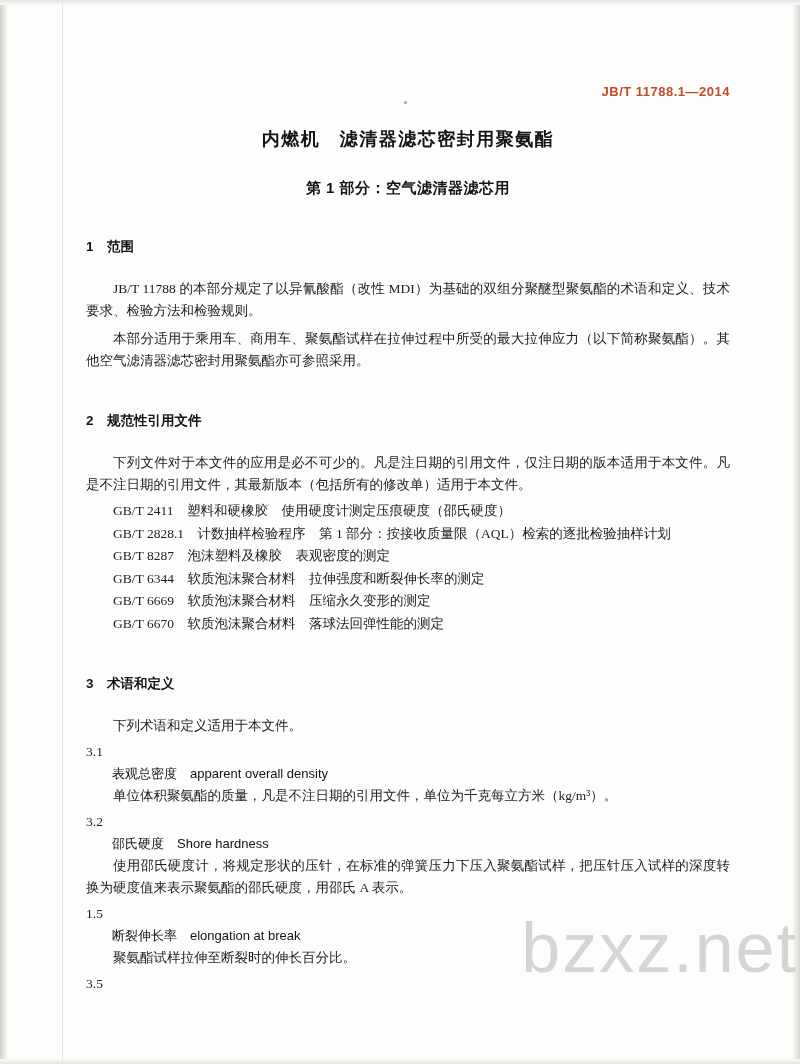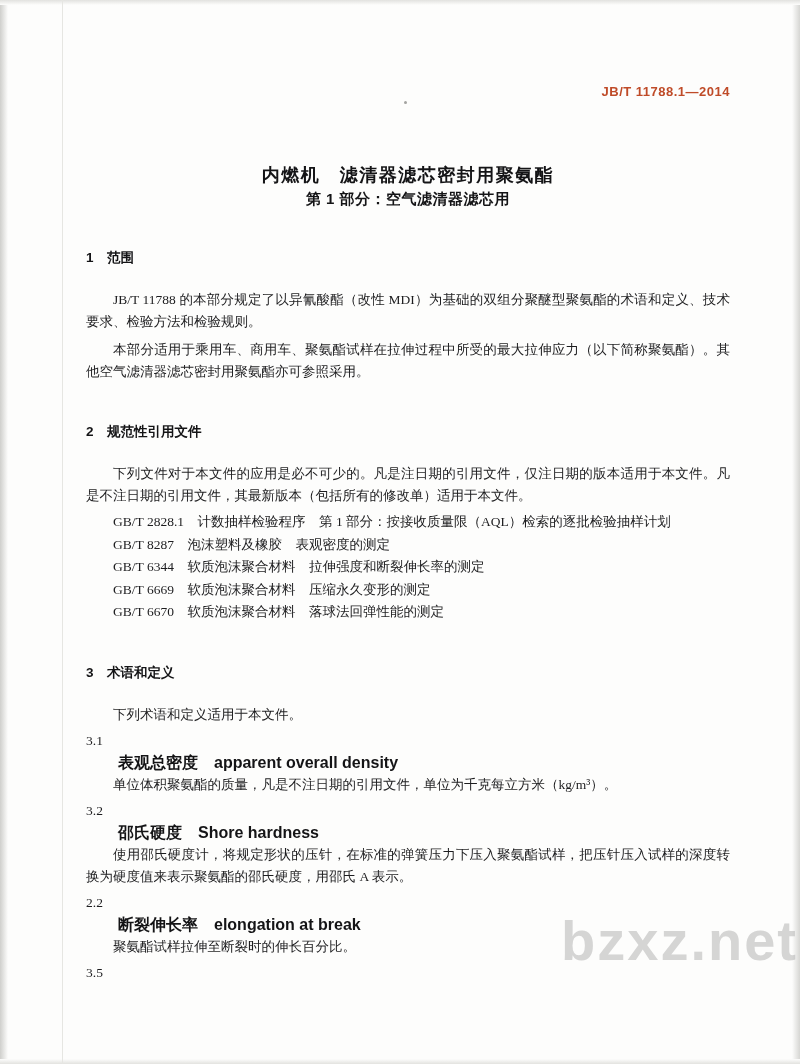--- a/index.html
+++ b/index.html
@@ -43,22 +43,22 @@
     font-size: 13px;
     letter-spacing: .5px;
     color: #bf4b28;
   }
   .title {
     text-align: center;
     font-family: "Liberation Sans", "DejaVu Sans", sans-serif;
     font-weight: bold;
     color: #141416;
   }
-  .title-1 { margin-top: 64px; font-size: 18px; letter-spacing: 1.5px; }
-  .title-2 { margin-top: 3px; font-size: 15px; letter-spacing: .5px; }
+  .title-1 { margin-top: 28px; font-size: 18px; letter-spacing: 1.5px; }
+  .title-2 { margin-top: 28px; font-size: 15px; letter-spacing: .5px; }
 
   .h2 {
     margin-top: 40px;
     font-family: "Liberation Sans", "DejaVu Sans", sans-serif;
     font-weight: bold;
     font-size: 13.5px;
     color: #141416;
   }
   .para {
     margin: 0;
@@ -79,34 +79,34 @@
 
   .terms { margin-top: 2px; }
   .term-num {
     margin: 4px 0 0 0;
     font-size: 13.5px;
     line-height: 22px;
   }
   .term-name {
     margin: 0 0 0 2em;
     font-family: "Liberation Sans", "DejaVu Sans", sans-serif;
-    font-weight: bold;
-    font-size: 16px;
+    font-weight: normal;
+    font-size: 13px;
     line-height: 22px;
     color: #141416;
   }
 
   .watermark {
     position: absolute;
     right: 2px;
     top: 908px;
     z-index: 5;
     font-family: "Liberation Sans", "DejaVu Sans", sans-serif;
-    font-weight: bold;
-    font-size: 56px;
+    font-weight: normal;
+    font-size: 70px;
     letter-spacing: 2px;
     color: rgba(158,158,158,0.42);
     pointer-events: none;
     white-space: nowrap;
   }
 </style>
 </head>
 <body>
 
 <div class="page">
@@ -128,20 +128,21 @@
     <div class="section">
       <div class="h2">1　范围</div>
       <p class="para first">JB/T 11788 的本部分规定了以异氰酸酯（改性 MDI）为基础的双组分聚醚型聚氨酯的术语和定义、技术要求、检验方法和检验规则。</p>
       <p class="para follow">本部分适用于乘用车、商用车、聚氨酯试样在拉伸过程中所受的最大拉伸应力（以下简称聚氨酯）。其他空气滤清器滤芯密封用聚氨酯亦可参照采用。</p>
     </div>
 
     <div class="section">
       <div class="h2">2　规范性引用文件</div>
       <p class="para first">下列文件对于本文件的应用是必不可少的。凡是注日期的引用文件，仅注日期的版本适用于本文件。凡是不注日期的引用文件，其最新版本（包括所有的修改单）适用于本文件。</p>
       <div class="refs">
+        <p class="ref">GB/T 2411　塑料和硬橡胶　使用硬度计测定压痕硬度（邵氏硬度）</p>
         <p class="ref">GB/T 2828.1　计数抽样检验程序　第 1 部分：按接收质量限（AQL）检索的逐批检验抽样计划</p>
         <p class="ref">GB/T 8287　泡沫塑料及橡胶　表观密度的测定</p>
         <p class="ref">GB/T 6344　软质泡沫聚合材料　拉伸强度和断裂伸长率的测定</p>
         <p class="ref">GB/T 6669　软质泡沫聚合材料　压缩永久变形的测定</p>
         <p class="ref">GB/T 6670　软质泡沫聚合材料　落球法回弹性能的测定</p>
       </div>
     </div>
 
     <div class="section">
       <div class="h2">3　术语和定义</div>
@@ -156,21 +157,21 @@
         </div>
 
         <div class="term">
           <p class="term-num">3.2</p>
           <p class="term-name">邵氏硬度　Shore hardness</p>
           <p class="para">使用邵氏硬度计，将规定形状的压针，在标准的弹簧压力下压入聚氨酯试样，把压针压入试样的深度转换为硬度值来表示聚氨酯的邵氏硬度，用邵氏 A 表示。</p>
         </div>
 
 
         <div class="term">
-          <p class="term-num">2.2</p>
+          <p class="term-num">1.5</p>
           <p class="term-name">断裂伸长率　elongation at break</p>
           <p class="para">聚氨酯试样拉伸至断裂时的伸长百分比。</p>
         </div>
 
         <div class="term">
           <p class="term-num">3.5</p>
 
         </div>
 
       </div>

